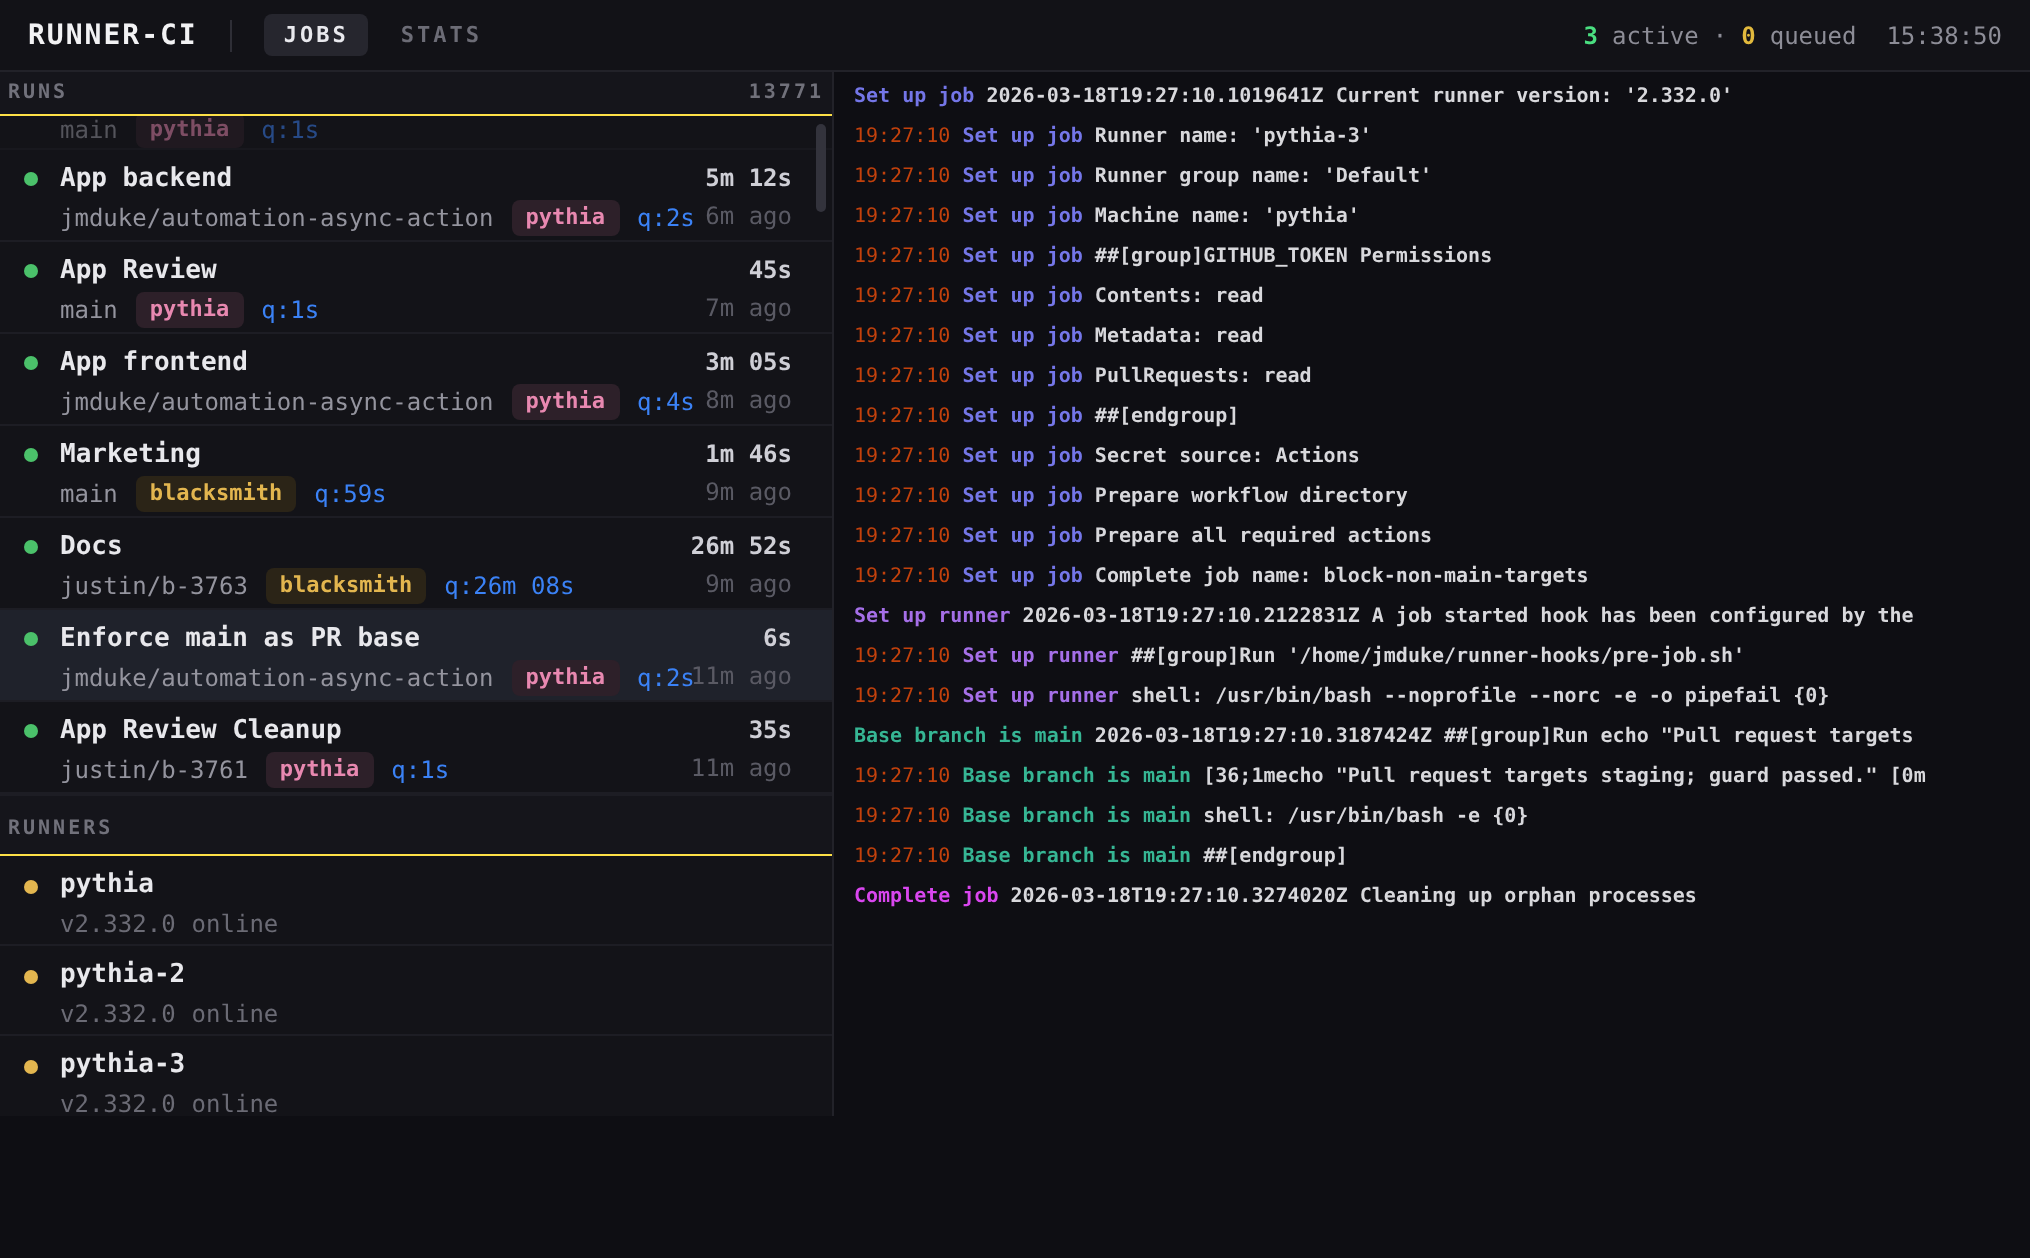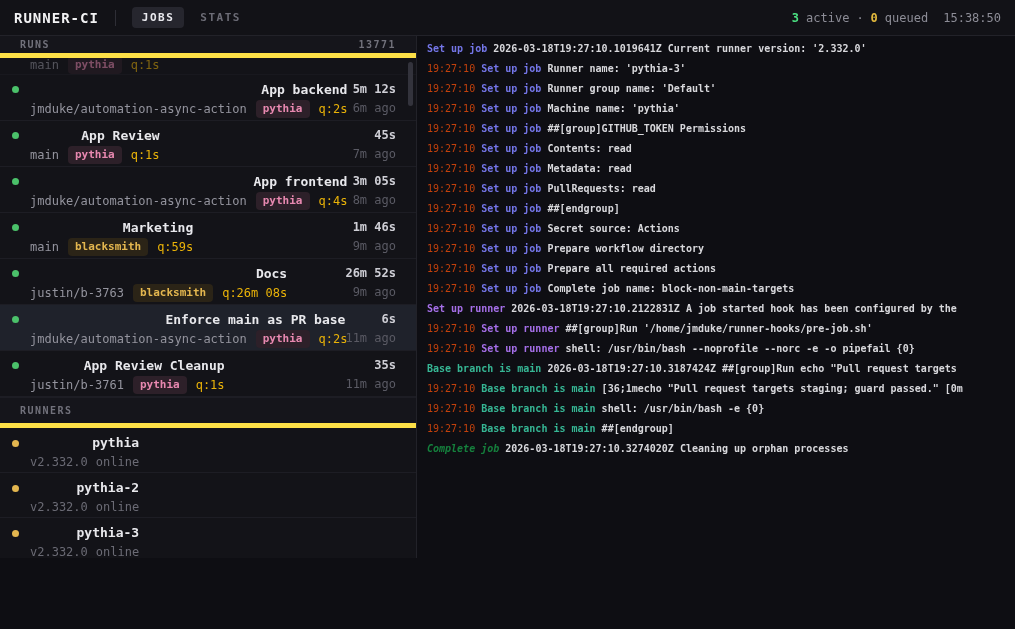--- a/index.html
+++ b/index.html
@@ -27,41 +27,41 @@
   .cnt-active { color:var(--green-accent); font-weight:700; }
   .cnt-queued { color:var(--amber-accent); font-weight:700; }
   
   .main { flex:1; display:flex; min-height:0; }
   .sidebar {
     width:417px; flex:0 0 417px; background:#131318;
     border-right:1px solid #222229; position:relative; overflow:hidden;
   }
   .section-header {
     display:flex; justify-content:space-between; align-items:center;
-    padding:0 20px; font-size:10px; font-weight:700; letter-spacing:1.5px;
-    color:#71717b; background:#15151b; border-bottom:5px solid #fde047;
+    padding:0 4px; font-size:10px; font-weight:700; letter-spacing:1.5px;
+    color:#71717b; background:#15151b; border-bottom:1px solid #fde047;
   }
   .runs-header { height:22px; }
   .runners-header { height:31px; align-items:flex-end; padding-bottom:7px; border-top:1px solid #1d1d24; }
   
   .partial-run { height:17px; overflow:hidden; opacity:.5; border-bottom:1px solid #1d1d24; }
   .partial-run .run-sub { margin:-2px 0 0 30px; }
   .run-row {
     height:46px; display:flex; padding:6px 12px 0 12px;
     border-bottom:1px solid #1d1d24; cursor:pointer;
   }
   .run-row.selected { background:#1f222b; }
   .dot { width:7px; height:7px; border-radius:50%; flex:0 0 7px; margin:5px 11px 0 0; background:var(--green-dot); }
   .runner-row .dot { background:var(--amber-dot); }
-  .run-main { min-width:0;text-align:right; }
+  .run-main { min-width:0; }
   .run-title { font-size:13px; font-weight:700; color:#e8e8ec; line-height:17px; white-space:nowrap; }
   .run-sub { display:flex; gap:9px; align-items:center; font-size:12px; line-height:16px; margin-top:2px; white-space:nowrap; }
   .branch { color:#94949e; }
   .badge { font-size:11px; font-weight:700; padding:1px 7px; border-radius:4px; }
-  .queue { color:#eab308; }
+  .queue { color:#3b82f6; }
   .run-right { margin-left:auto; text-align:right; flex:0 0 auto; padding-right:8px; }
   .dur { font-size:12px; font-weight:700; color:#cfcfd6; line-height:17px; }
   .ago { font-size:12px; color:#5a5a64; line-height:16px; margin-top:2px; }
   
   .runner-row { height:45px; display:flex; padding:7px 12px 0 12px; border-bottom:1px solid #1d1d24; cursor:pointer; }
   .runner-name { font-size:13px; font-weight:700; color:#e8e8ec; line-height:16px; }
   .runner-sub { display:flex; gap:8px; font-size:12px; color:#6b6b75; line-height:16px; margin-top:3px; }
   
   .scroll-thumb {
     position:absolute; right:3px; top:26px; width:5px; height:44px;
@@ -292,16 +292,16 @@
         <div class="log-line"><span class="ts">19:27:10 </span><span class="step" style="color: rgb(116, 118, 232);">Set up job </span><span class="msg">Prepare workflow directory</span></div>
         <div class="log-line"><span class="ts">19:27:10 </span><span class="step" style="color: rgb(116, 118, 232);">Set up job </span><span class="msg">Prepare all required actions</span></div>
         <div class="log-line"><span class="ts">19:27:10 </span><span class="step" style="color: rgb(116, 118, 232);">Set up job </span><span class="msg">Complete job name: block-non-main-targets</span></div>
         <div class="log-line"><span class="step" style="color: rgb(165, 111, 232);">Set up runner </span><span class="msg">2026-03-18T19:27:10.2122831Z A job started hook has been configured by the</span></div>
         <div class="log-line"><span class="ts">19:27:10 </span><span class="step" style="color: rgb(165, 111, 232);">Set up runner </span><span class="msg">##[group]Run '/home/jmduke/runner-hooks/pre-job.sh'</span></div>
         <div class="log-line"><span class="ts">19:27:10 </span><span class="step" style="color: rgb(165, 111, 232);">Set up runner </span><span class="msg">shell: /usr/bin/bash --noprofile --norc -e -o pipefail {0}</span></div>
         <div class="log-line"><span class="step" style="color: rgb(54, 182, 148);">Base branch is main </span><span class="msg">2026-03-18T19:27:10.3187424Z ##[group]Run echo "Pull request targets</span></div>
         <div class="log-line"><span class="ts">19:27:10 </span><span class="step" style="color: rgb(54, 182, 148);">Base branch is main </span><span class="msg">[36;1mecho "Pull request targets staging; guard passed." [0m</span></div>
         <div class="log-line"><span class="ts">19:27:10 </span><span class="step" style="color: rgb(54, 182, 148);">Base branch is main </span><span class="msg">shell: /usr/bin/bash -e {0}</span></div>
         <div class="log-line"><span class="ts">19:27:10 </span><span class="step" style="color: rgb(54, 182, 148);">Base branch is main </span><span class="msg">##[endgroup]</span></div>
-        <div class="log-line"><span class="step" style="color: #15803d; font-style: italic;">Complete job </span><span class="msg">2026-03-18T19:27:10.3274020Z Cleaning up orphan processes</span></div>
+        <div class="log-line"><span class="step" style="color: #d946ef;">Complete job </span><span class="msg">2026-03-18T19:27:10.3274020Z Cleaning up orphan processes</span></div>
       </section>
   </div>
 </div>
 
 </body></html>

